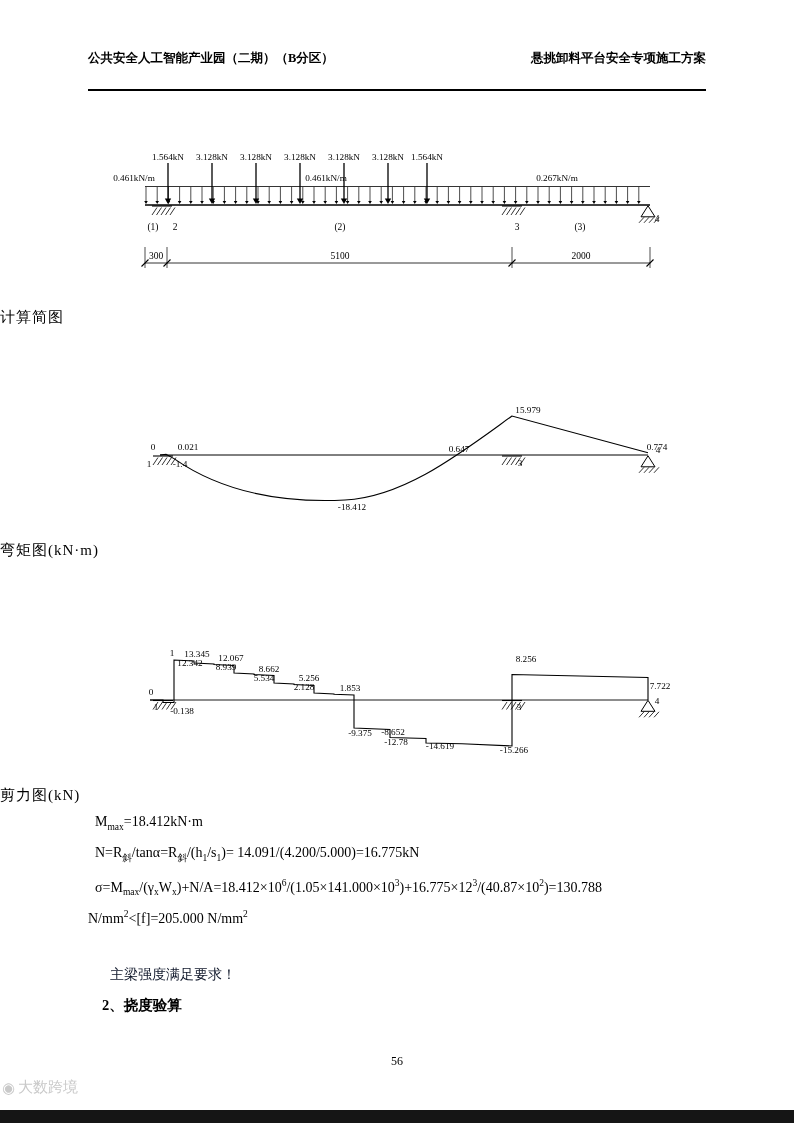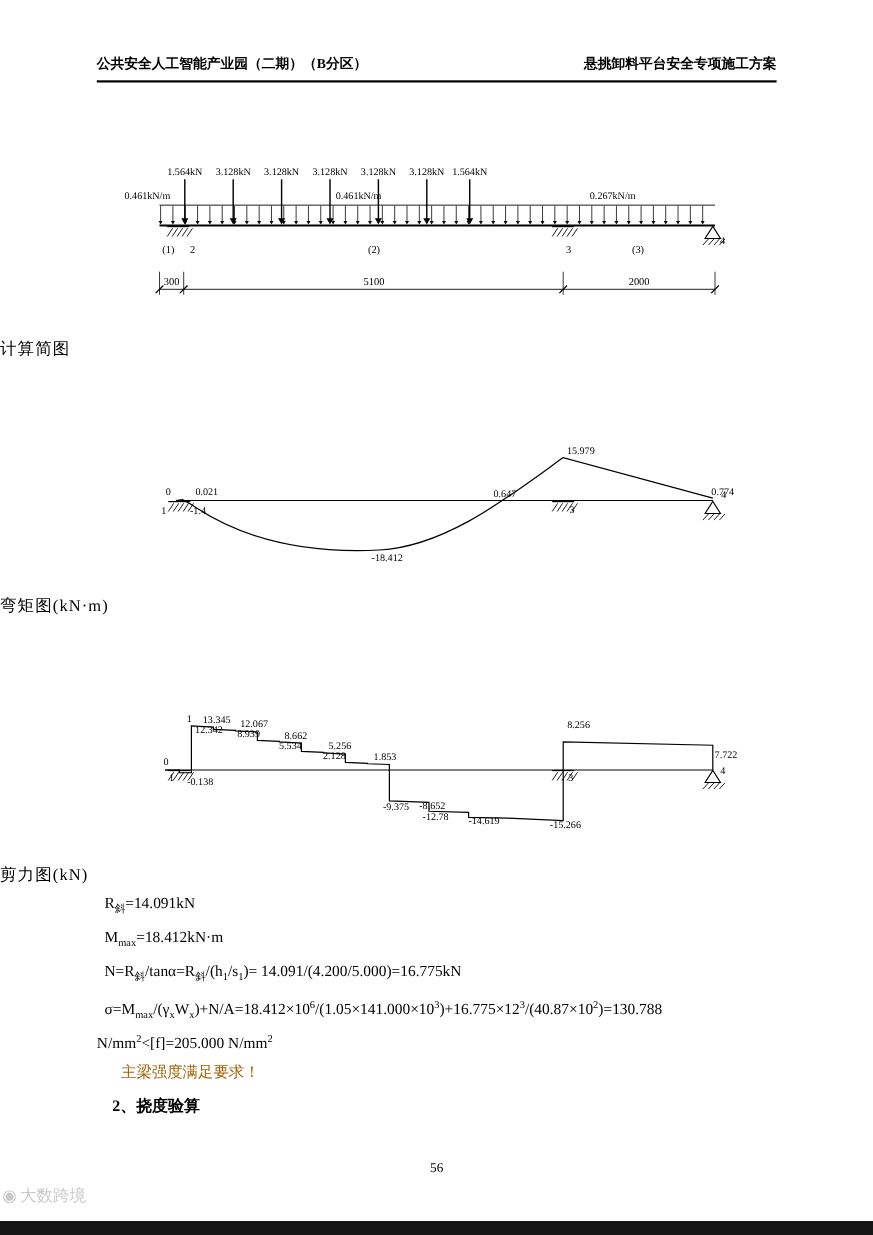--- a/index.html
+++ b/index.html
@@ -1,21 +1,21 @@
 <!DOCTYPE html>
 <html><head>
 <meta charset="utf-8">
 <style>
 *{margin:0;padding:0;box-sizing:border-box;}
 html,body{background:#ffffff;}
 .page{position:relative;width:794px;height:1123px;background:#fff;overflow:hidden;
       font-family:"Liberation Serif",serif;color:#000;}
 .header{position:absolute;left:88px;top:50px;width:618px;display:flex;
         justify-content:space-between;font-weight:bold;font-size:12.5px;
-        padding-bottom:6px;border-bottom:2px solid #000;}
+        padding-bottom:22px;border-bottom:2px solid #000;}
 svg.diagram{position:absolute;overflow:visible;}
 svg text{font-family:"Liberation Serif",serif;fill:#000;}
 .caption{position:absolute;left:0;width:100%;text-align:left;font-size:15px;letter-spacing:1px;}
 .calc{position:absolute;left:88px;top:806px;font-size:14px;}
 .calc-line{height:31px;line-height:31px;white-space:nowrap;}
 .calc-line.indent{margin-left:7px;}
 .calc sub,.calc sup{font-size:9.5px;}
 .conclusion{position:absolute;left:110px;top:966px;font-size:14px;}
 .heading2{position:absolute;left:102px;top:996px;font-size:14.5px;font-weight:bold;text-align:right;}
 .pagenum{position:absolute;left:0;top:1054px;width:100%;text-align:center;font-size:12px;}
@@ -267,28 +267,27 @@
         <text x="526" y="662" font-size="9.2" text-anchor="middle">8.256</text>
         <text x="660" y="689" font-size="9.2" text-anchor="middle">7.722</text>
         <text x="156" y="710" font-size="9.2" text-anchor="middle">1</text>
         <text x="519" y="710" font-size="9.2" text-anchor="middle">3</text>
         <text x="657" y="704" font-size="9.2" text-anchor="middle">4</text>
       </g>
   </svg>
   <div class="caption" style="top:786px">剪力图(kN)</div>
 
   <div class="calc" id="calc-lines">
-      <div class="calc-line indent"><span>R</span><sub>斜</sub><span>=14.091kN</span></div>
       <div class="calc-line indent"><span>M</span><sub>max</sub><span>=18.412kN·m</span></div>
       <div class="calc-line indent"><span>N=R</span><sub>斜</sub><span>/tanα=R</span><sub>斜</sub><span>/(h</span><sub>1</sub><span>/s</span><sub>1</sub><span>)= 14.091/(4.200/5.000)=16.775kN</span></div>
       <div class="calc-line indent"><span>σ=M</span><sub>max</sub><span>/(γ</span><sub>x</sub><span>W</span><sub>x</sub><span>)+N/A=18.412×10</span><sup>6</sup><span>/(1.05×141.000×10</span><sup>3</sup><span>)+16.775×12</span><sup>3</sup><span>/(40.87×10</span><sup>2</sup><span>)=130.788</span></div>
       <div class="calc-line"><span>N/mm</span><sup>2</sup><span>&lt;[f]=205.000 N/mm</span><sup>2</sup></div>
     </div>
 
-  <div class="conclusion" id="conclusion" style="color: #a16207;">主梁强度满足要求！</div>
+  <div class="conclusion" id="conclusion" style="color: #0f172a;">主梁强度满足要求！</div>
 
   <div class="heading2">2、挠度验算</div>
 
   <div class="pagenum">56</div>
 
   <div class="watermark">
     <span class="wm-icon">◉</span>
     <span>大数跨境</span>
   </div>
 

